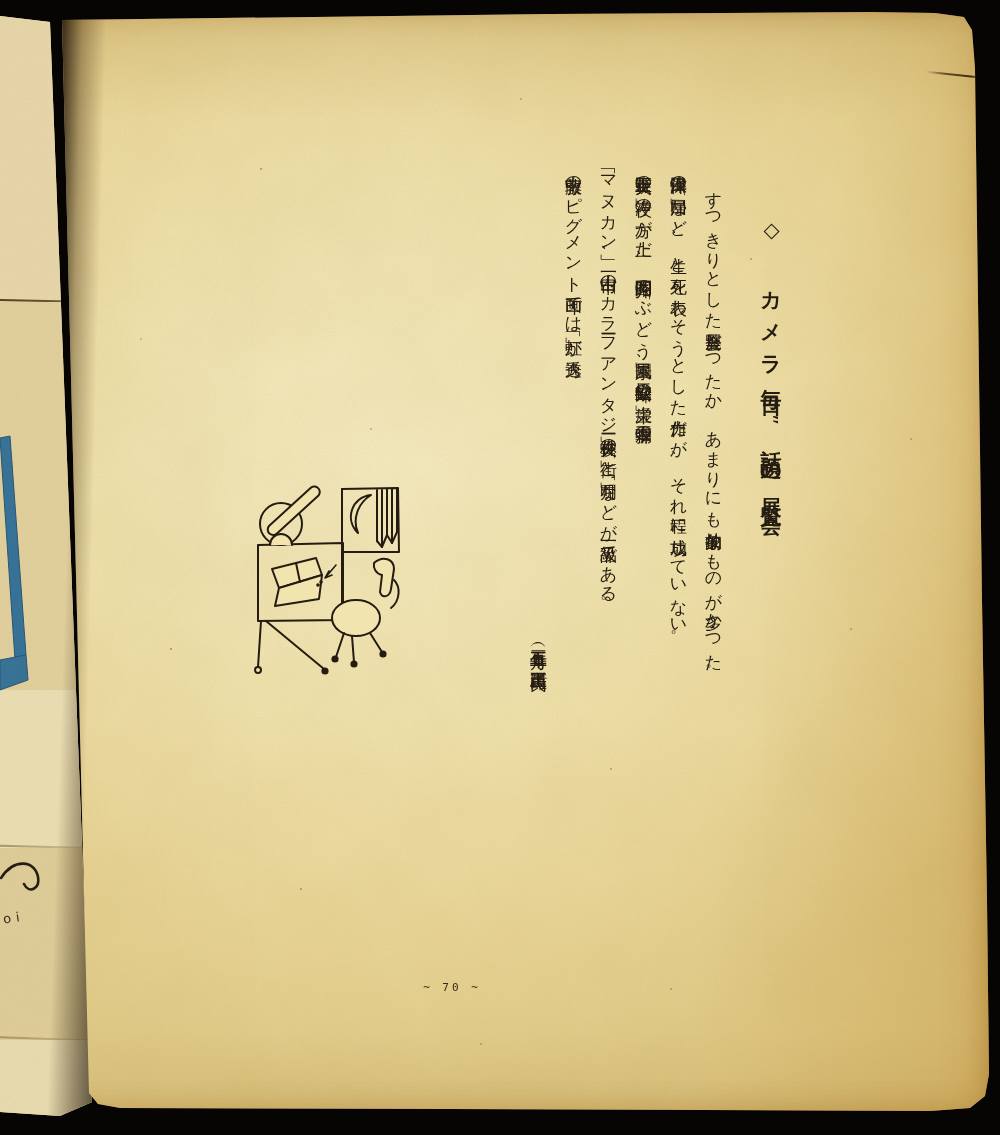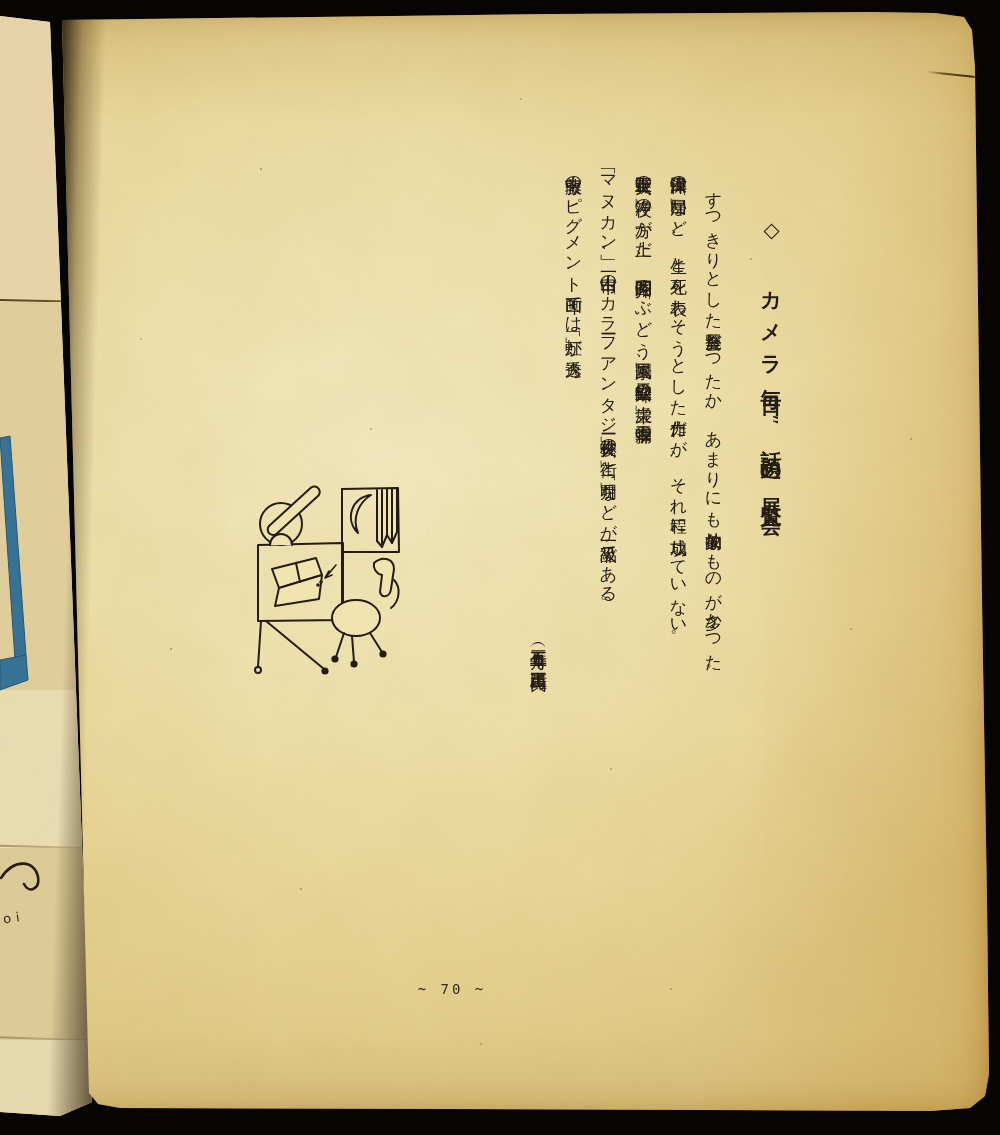--- a/index.html
+++ b/index.html
@@ -86,21 +86,21 @@
   }
   .t-gap{margin-inline-start:26px;}
   .col{font-size:17px;letter-spacing:0.6px;line-height:35px;}
   .col-first{text-indent:17px;}
   .attribution{font-size:17px;letter-spacing:0.6px;line-height:35px;text-indent:474px;}
   .a-gap{margin-inline-start:16px;}
   
   .page-number{
     position:absolute;left:332px;top:973px;width:140px;
     font-family:"DejaVu Sans Mono","Liberation Mono",monospace;
-    font-size:14px;letter-spacing:3px;color:#33291a;text-align:center;
+    font-size:11px;letter-spacing:3px;color:#33291a;text-align:center;
   }
   
   .illustration{position:absolute;left:198px;top:467px;width:175px;height:205px;}
 </style>
 </head>
 <body>
 
 <div class="prev-page">
   <div class="prev-band pb-top"></div>
   <div class="prev-band pb-line"></div>

